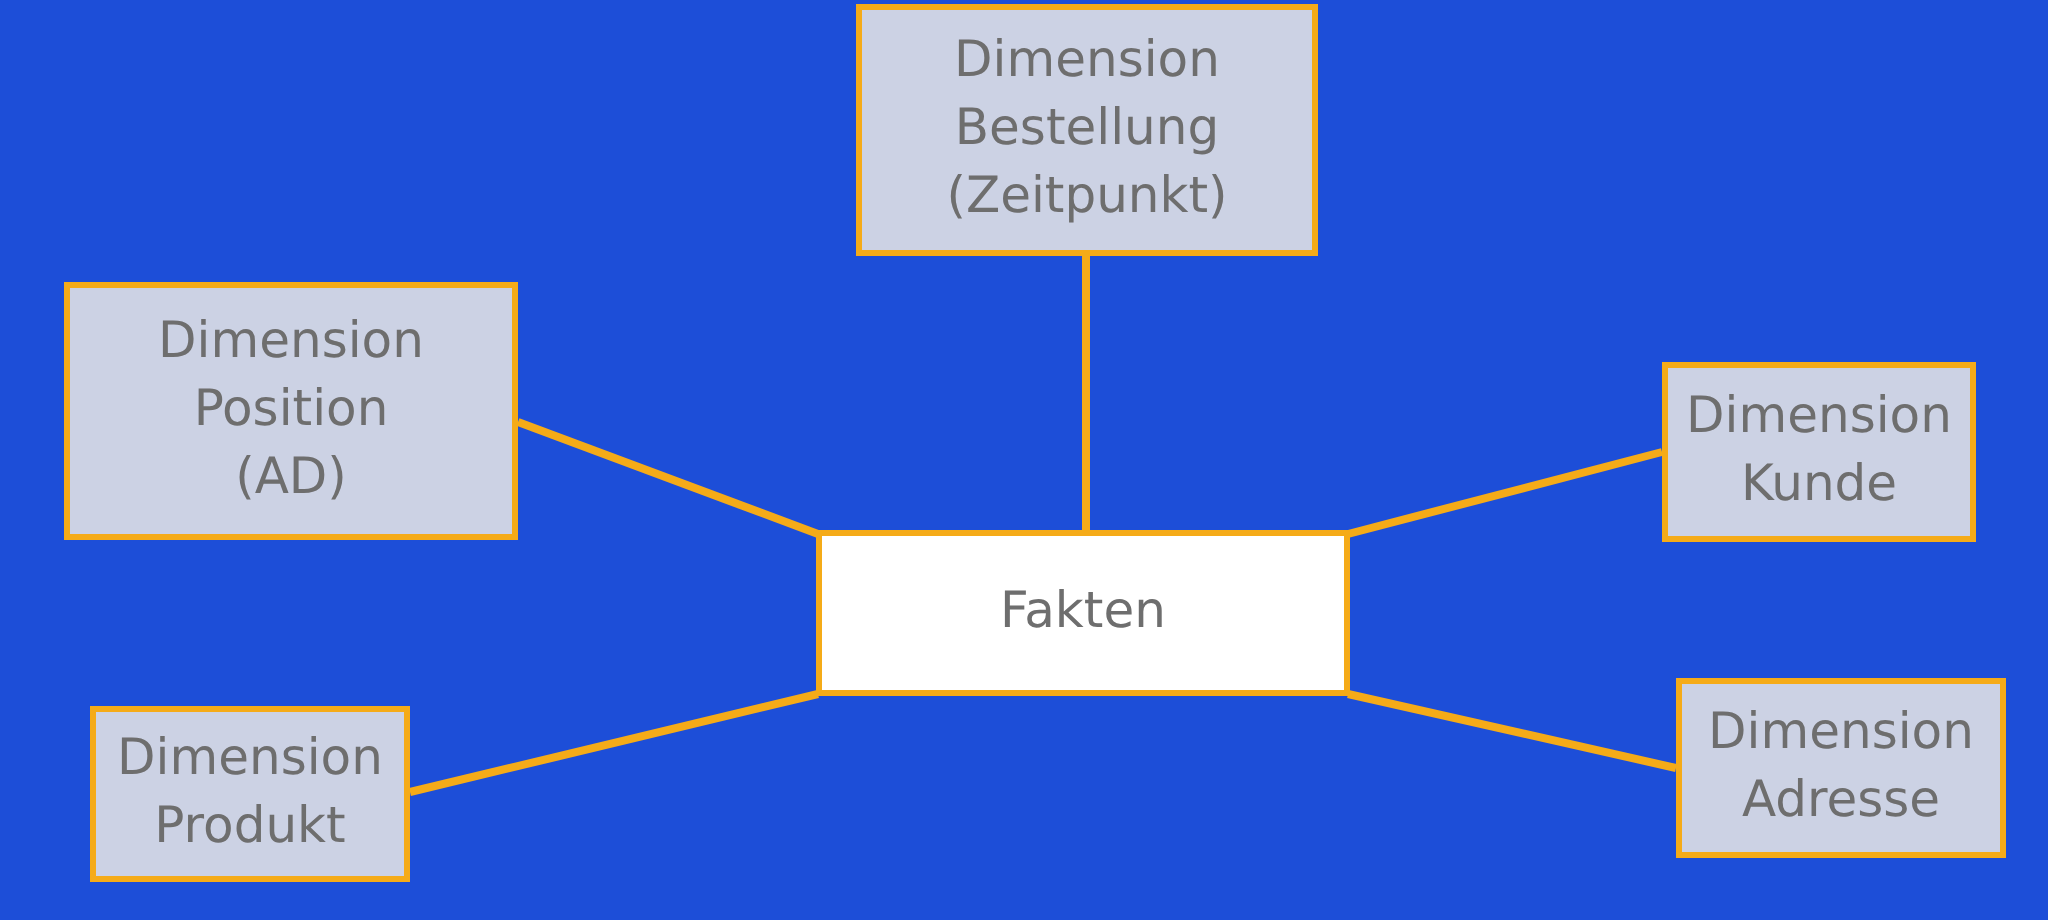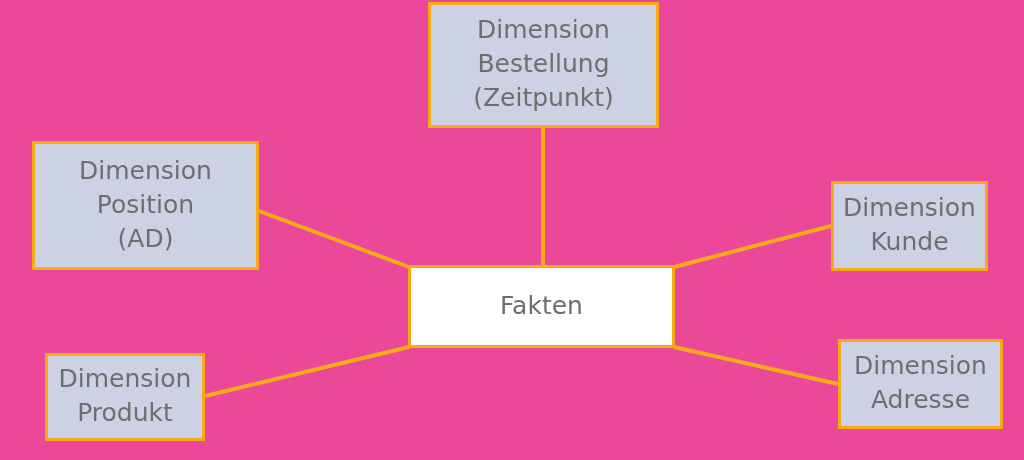--- a/index.html
+++ b/index.html
@@ -10,21 +10,21 @@
   body {
     width: 1024px;
     height: 460px;
     font-family: "DejaVu Sans", sans-serif;
     overflow: hidden;
   }
   #diagram-root {
     position: relative;
     width: 1024px;
     height: 460px;
-    background: #ec4899;
+    background: #1d4ed8;
   }
   svg.diagram-canvas {
     position: absolute;
     top: 0;
     left: 0;
     width: 1024px;
     height: 460px;
     display: block;
   }
   .node-label {

